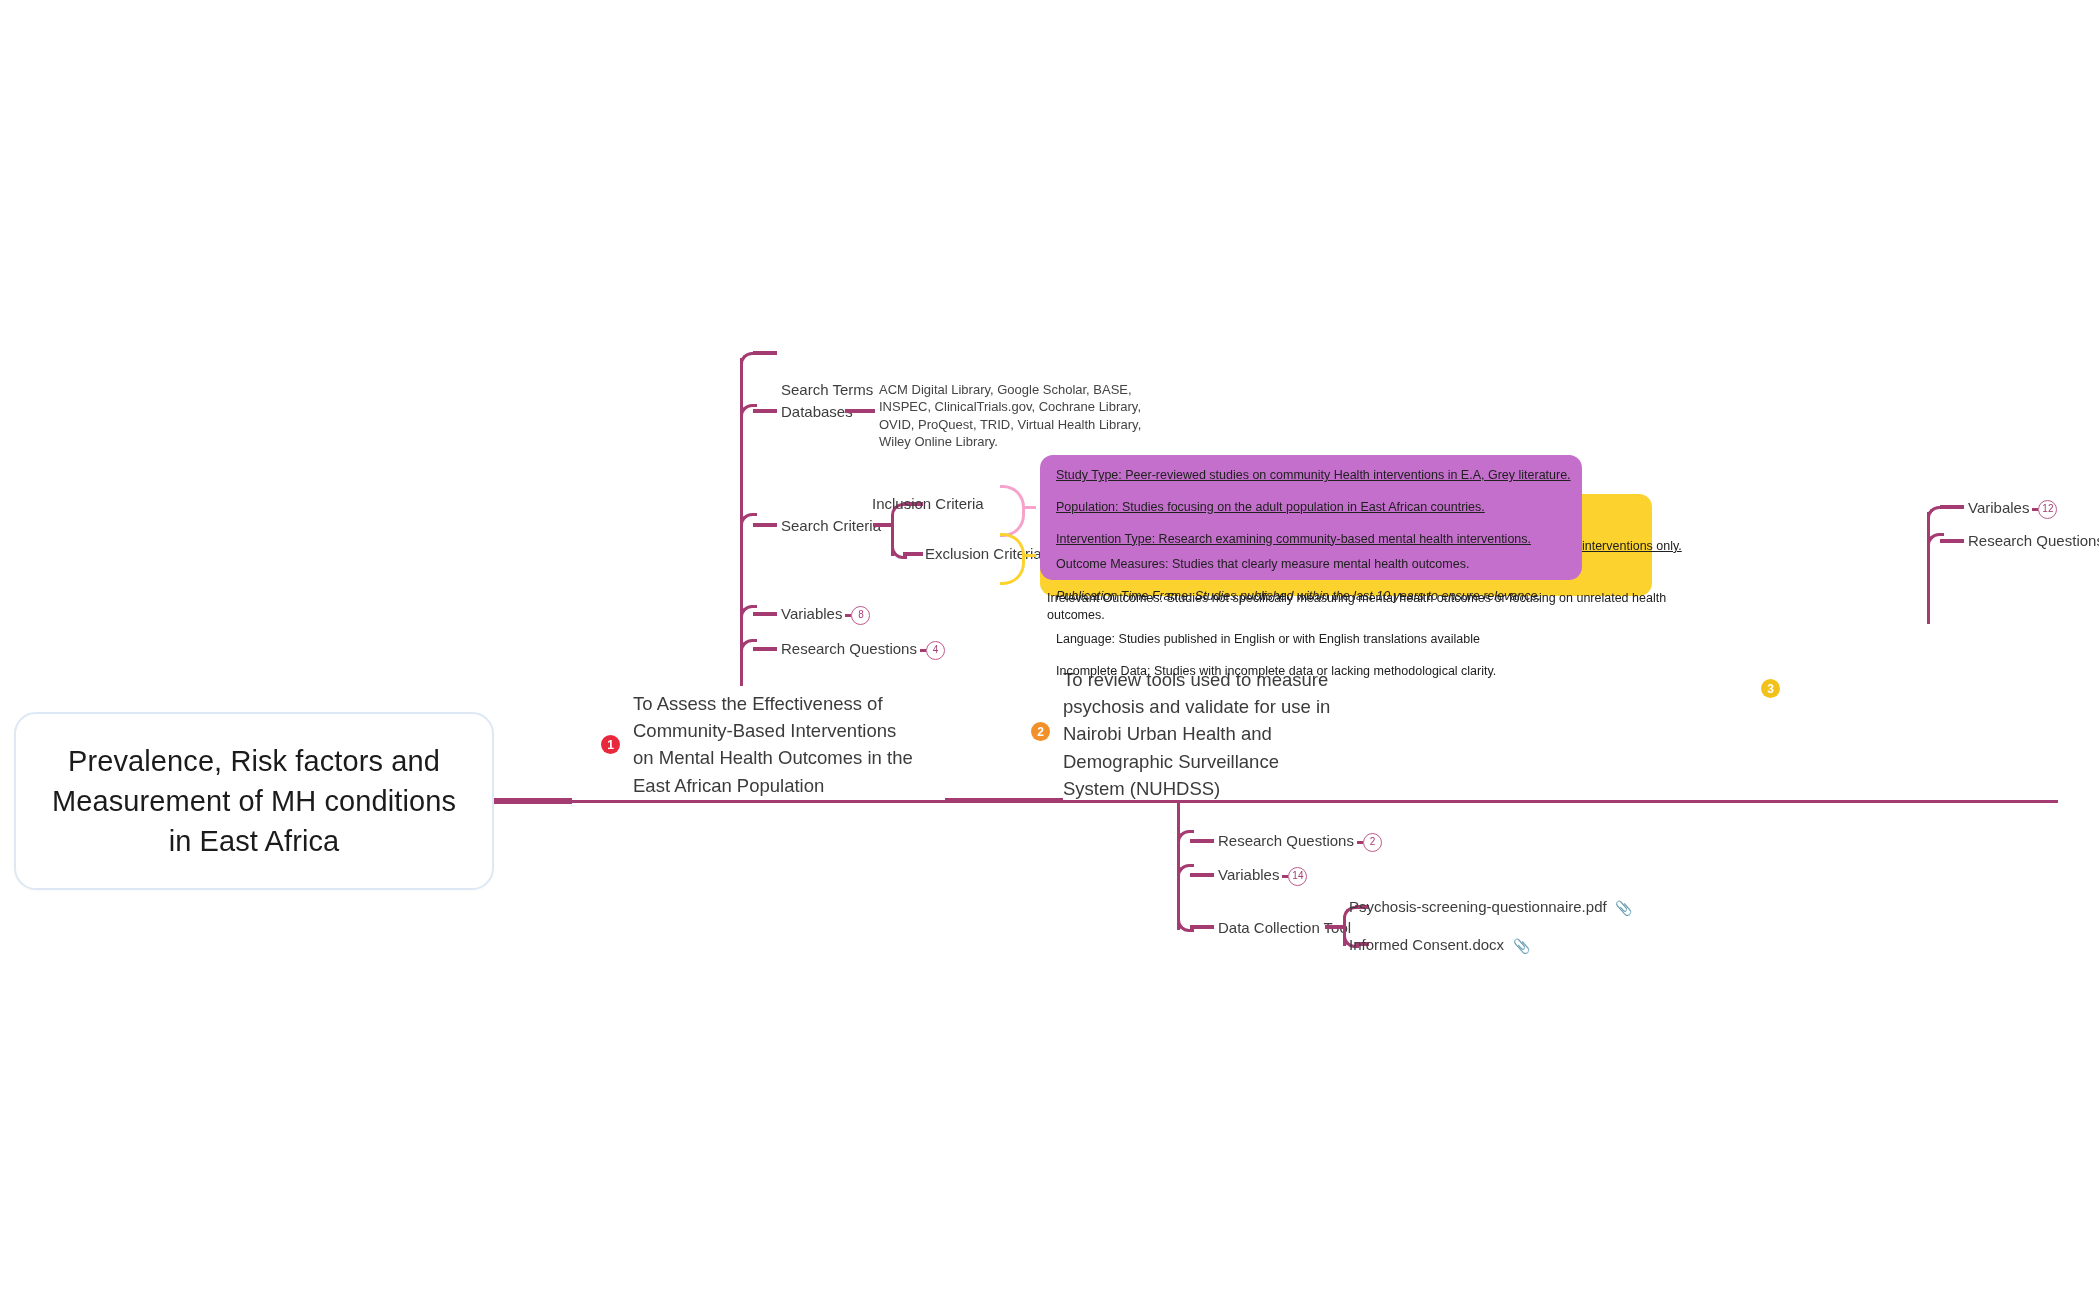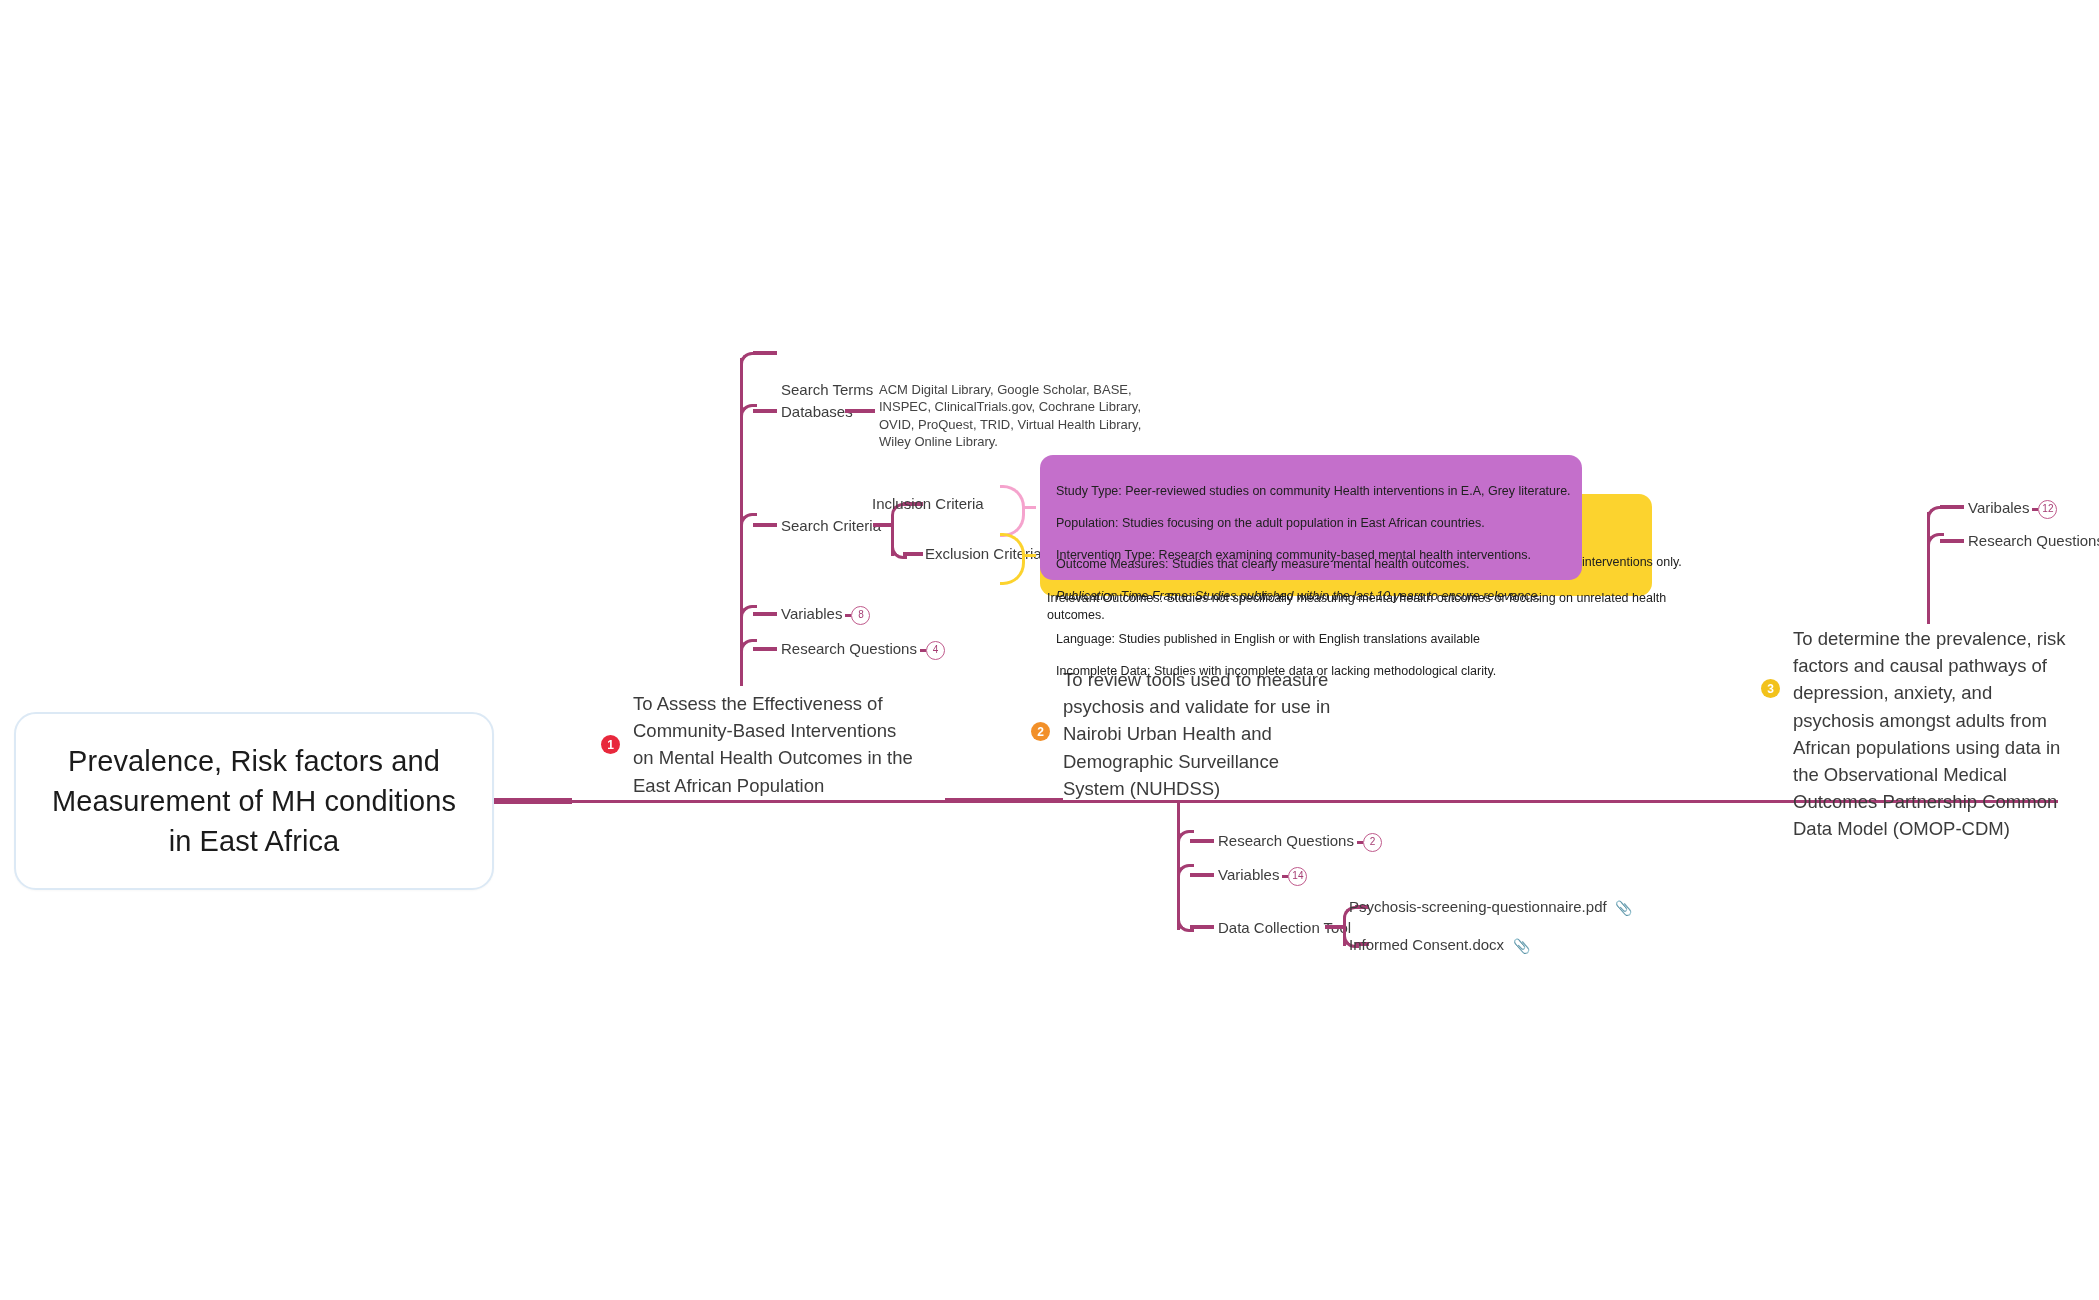--- a/index.html
+++ b/index.html
@@ -125,25 +125,26 @@
     position: absolute;
     font-size: 18.5px;
     line-height: 1.47;
     color: #3b3b3b;
   }
 
   
   .info-box {
     position: absolute;
     border-radius: 13px;
-    padding: 28px 16px;
+    padding: 12px 16px;
     box-sizing: border-box;
     font-size: 12.5px;
     line-height: 1.35;
     color: #202020;
+    text-decoration: underline;
   }
   .info-box .line {
     margin: 0 0 15px 0;
     white-space: nowrap;
   }
   .info-box .line:last-child { margin-bottom: 0; }
 
   .box-purple {
     background: #c46fcb;
     z-index: 6;
@@ -315,21 +316,20 @@
   <div class="node-label" style="left:1349px; top:897px; left:1349px;">
     <span>Psychosis-screening-questionnaire.pdf</span><span class="clip-icon">📎</span>
   </div>
   <div class="elbow elbow-bl" style="left:1343px; top:930px; width:13px; height:15px;"></div>
   <div class="hline" style="left:1355px; top:942px; width:14px; height:4px;"></div>
   <div class="node-label" style="left:1349px; top:935px;">
     <span>Informed Consent.docx</span><span class="clip-icon">📎</span>
   </div>
 
   <div class="branch-num" style="left:1761px; top:679px; background:#f2c21b;">3</div>
-  <div class="branch-text" style="left:1793px; top:625px; width:278px;">To determine the prevalence, risk factors and causal pathways of depression, anxiety, and psychosis amongst adults from African populations using data in the Observational Medical Outcomes Partnership Common Data Model (OMOP-CDM)</div>
 
   <div class="vline" style="left:1927px; top:512px; height:112px;"></div>
   <div class="elbow elbow-tl" style="left:1927px; top:506px; width:14px; height:14px;"></div>
   <div class="hline" style="left:1940px; top:505px; width:24px; height:4px;"></div>
   <div class="node-label" style="left:1968px; top:498px;">
     <span>Varibales</span><span class="badge-count">12</span>
   </div>
   <div class="elbow elbow-tl" style="left:1927px; top:533px; width:14px; height:14px;"></div>
   <div class="hline" style="left:1940px; top:539px; width:24px; height:4px;"></div>
   <div class="node-label" style="left:1968px; top:531px;">

